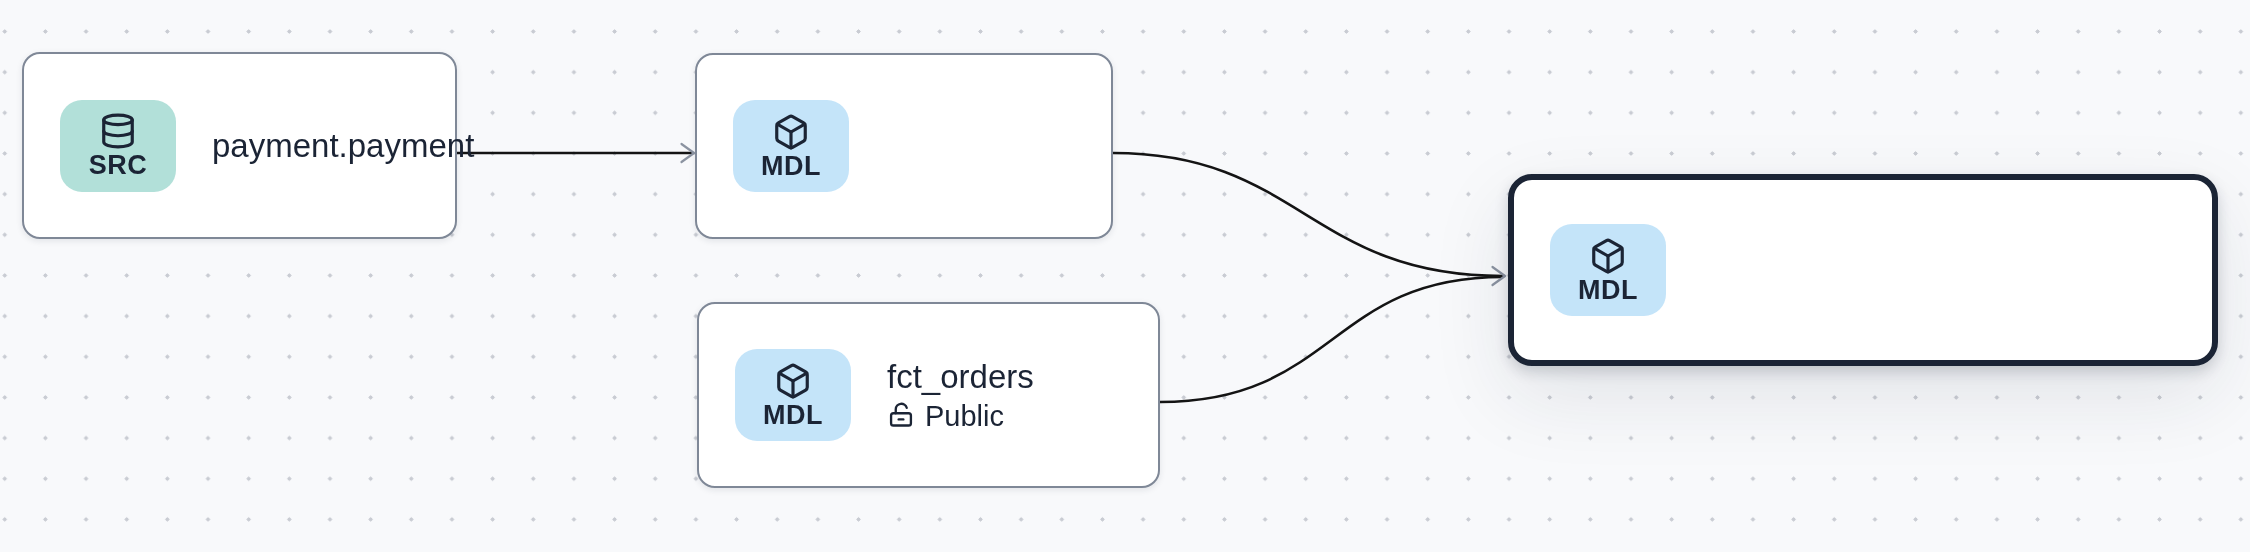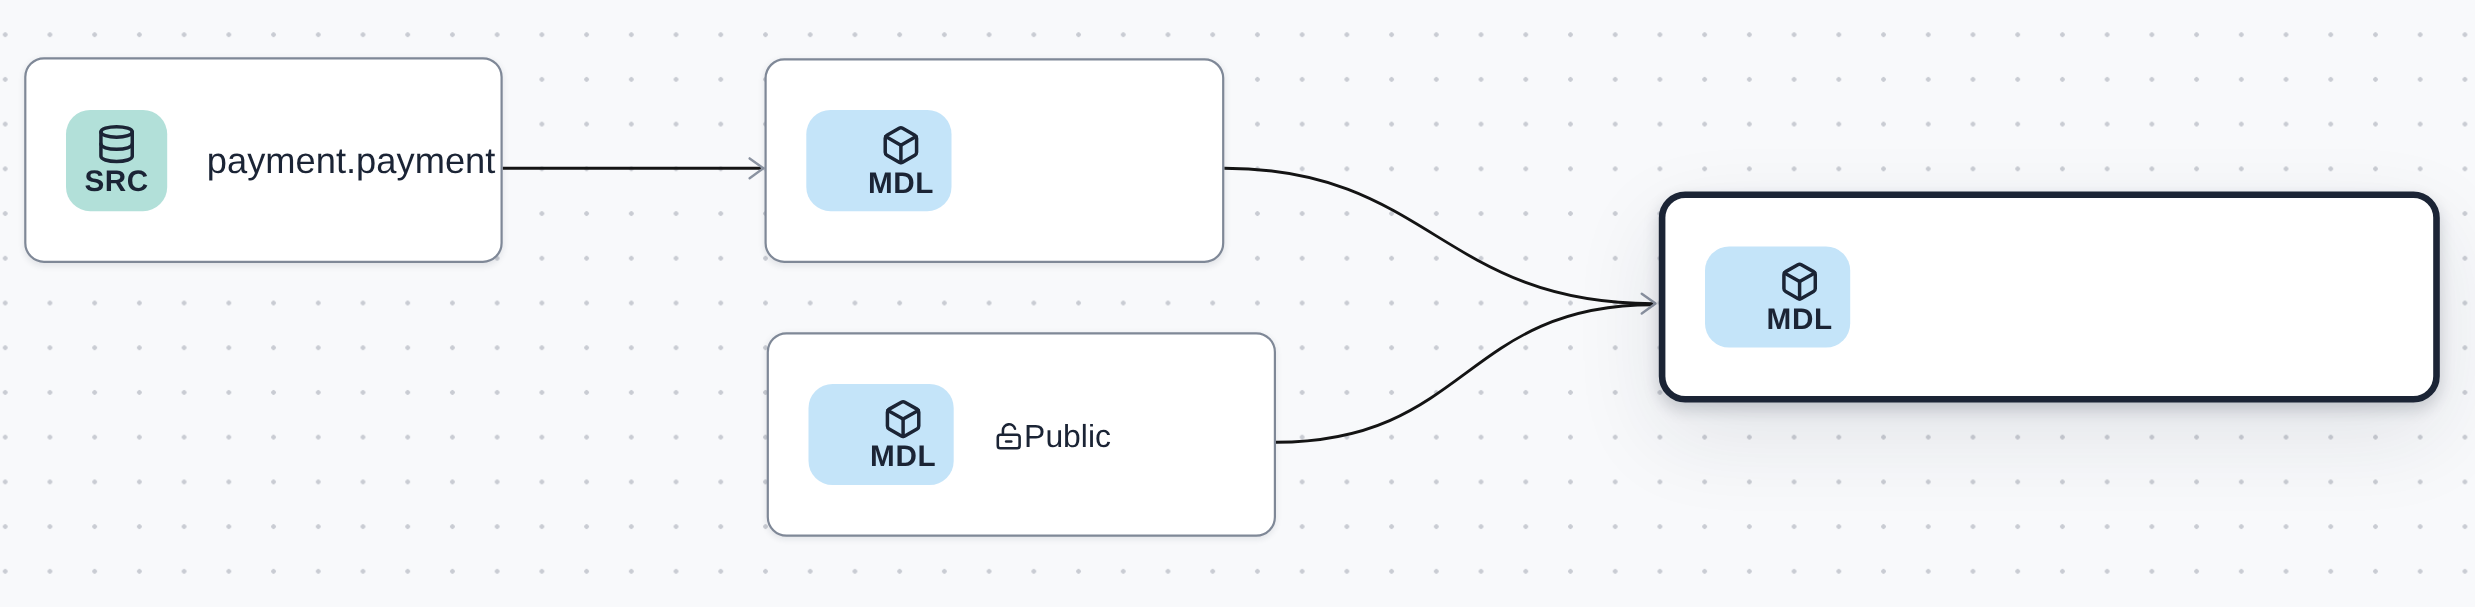--- a/index.html
+++ b/index.html
@@ -41,42 +41,42 @@
     border:6px solid #1b2435;
     border-radius:24px;
     box-shadow:0 6px 14px rgba(27,38,55,0.18), 0 30px 80px rgba(27,38,55,0.10);
   }
   .node-1{left:22px;top:52px;width:435px;height:187px;}
   .node-2{left:695px;top:53px;width:418px;height:186px;}
   .node-3{left:697px;top:302px;width:463px;height:186px;}
   .node-4{left:1508px;top:174px;width:710px;height:192px;}
   .badge{
     flex:0 0 auto;
-    width:92px;height:92px;
+    width:116px;height:92px;
     border-radius:22px;
     display:flex;flex-direction:column;
     align-items:center;justify-content:center;
     gap:2px;
     color:#1b2435;
     text-align:right;
   }
   .badge.src{background:#b2e0d9;}
-  .badge.mdl{background:#c4e4f9;padding-left:40px;}
+  .badge.mdl{background:#c4e4f9;}
   .badge svg{display:block;}
   .badge .badge-label{
     font-size:27px;font-weight:600;line-height:1;
     letter-spacing:0.5px;color:#1b2435;
   }
   .text-block{display:flex;flex-direction:column;justify-content:center;min-width:0;}
   .node-title{
     font-size:33px;line-height:1.2;color:#1b2435;
     white-space:nowrap;
   }
   .node-sub{
-    display:flex;align-items:center;
+    display:flex;align-items:flex-start;gap:10px;
     margin-top:5px;
     font-size:29px;color:#1b2435;line-height:1.1;
   }
   .node-sub svg{display:block;flex:0 0 auto;}
 </style>
 </head>
 <body>
 
 <div class="canvas">
 
@@ -116,20 +116,21 @@
   <div class="node node-3">
     <div class="badge mdl">
       <svg width="38" height="38" viewBox="0 0 24 24" fill="none" stroke="#1b2435" stroke-width="2" stroke-linecap="round" stroke-linejoin="round">
         <path d="M21 8a2 2 0 0 0-1-1.73l-7-4a2 2 0 0 0-2 0l-7 4A2 2 0 0 0 3 8v8a2 2 0 0 0 1 1.73l7 4a2 2 0 0 0 2 0l7-4A2 2 0 0 0 21 16Z"></path>
         <path d="m3.3 7 8.7 5 8.7-5"></path>
         <path d="M12 22V12"></path>
       </svg>
       <span class="badge-label">MDL</span>
     </div>
     <div class="text-block">
+      <span class="node-title">fct_orders</span>
       <span class="node-sub">
         <svg width="28" height="28" viewBox="0 0 24 24" fill="none" stroke="#1b2435" stroke-width="2" stroke-linecap="round" stroke-linejoin="round">
           <rect x="3.5" y="10.5" width="17" height="10.5" rx="2"></rect>
           <path d="M7.5 10.5V7a4.8 4.8 0 0 1 9.4-1.2"></path>
           <path d="M10 15.8h4"></path>
         </svg>
         <span>Public</span>
       </span>
     </div>
   </div>

